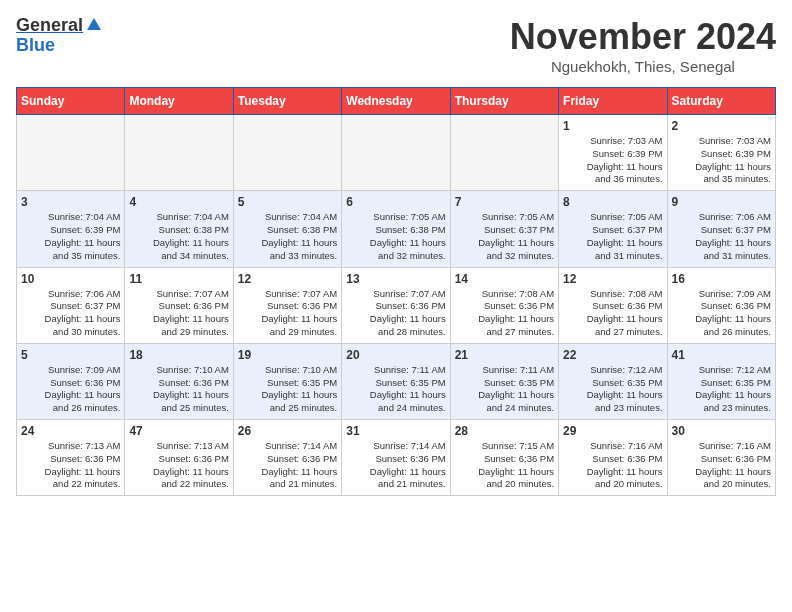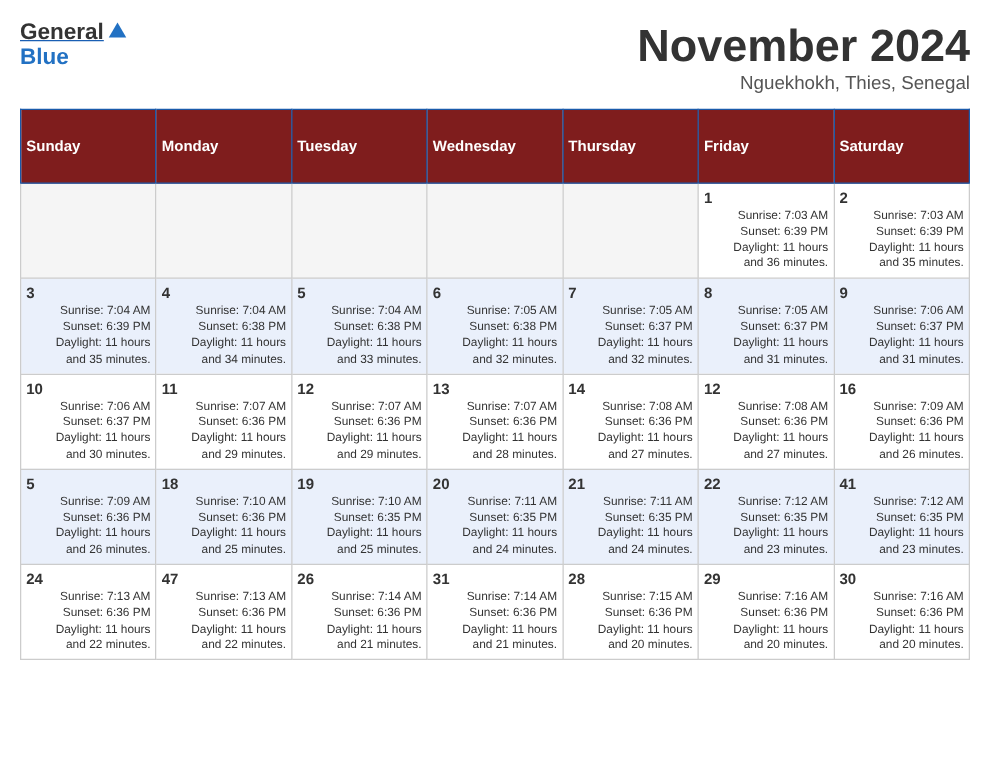--- a/index.html
+++ b/index.html
@@ -25,41 +25,41 @@
       line-height: 1.1;
     }
     .logo-general { color: #333; font-weight: bold; }
     .logo-blue { color: #2271c3; }
     .logo-row {
       display: flex;
       align-items: center;
       text-decoration: underline;
     }
     .title-area {
-      text-align: right;
+      text-align: center;
     }
     .month-title {
       font-size: 36px;
       font-weight: bold;
       color: #333;
     }
     .location {
       font-size: 15px;
       color: #555;
     }
     .calendar {
       width: 100%;
       border-collapse: collapse;
       font-size: 10.5px;
     }
     .calendar th {
-      background: #7f1d1d;
+      background: #ef4444;
       color: #fff;
       text-align: left;
-      padding: 22px 4px;
+      padding: 6px 4px;
       font-size: 12px;
       font-weight: bold;
       border: 1px solid #1a5aaa;
     }
     .calendar td {
       border: 1px solid #ccc;
       vertical-align: top;
       padding: 4px;
       width: 108px;
       min-height: 80px;

